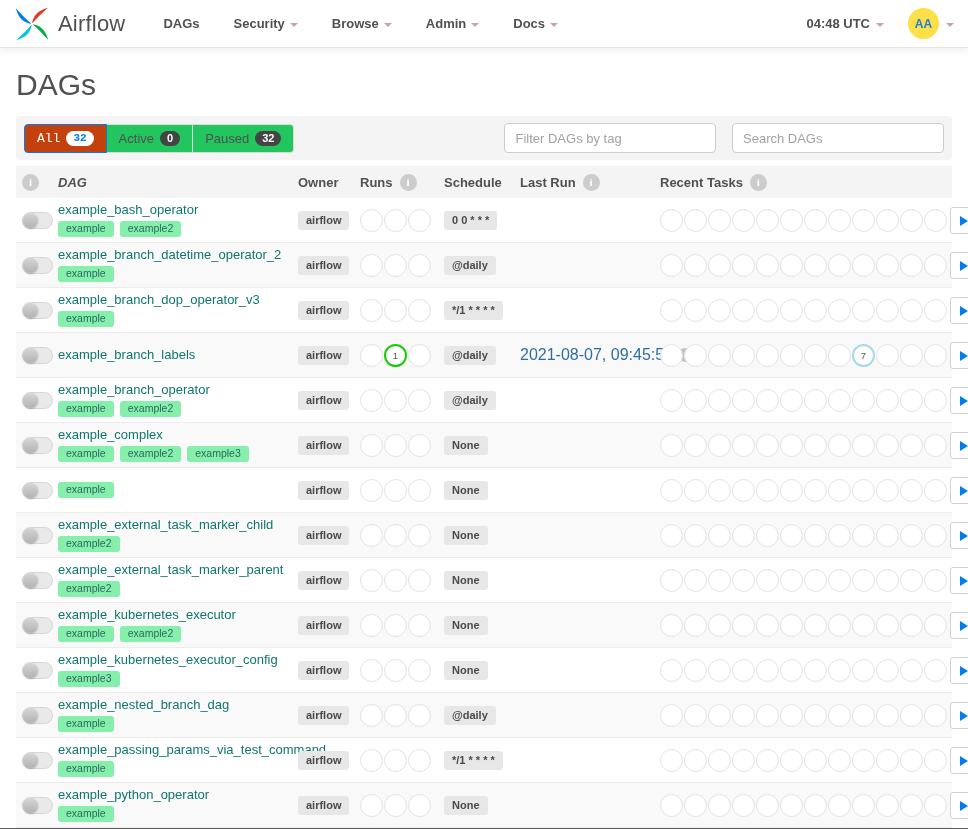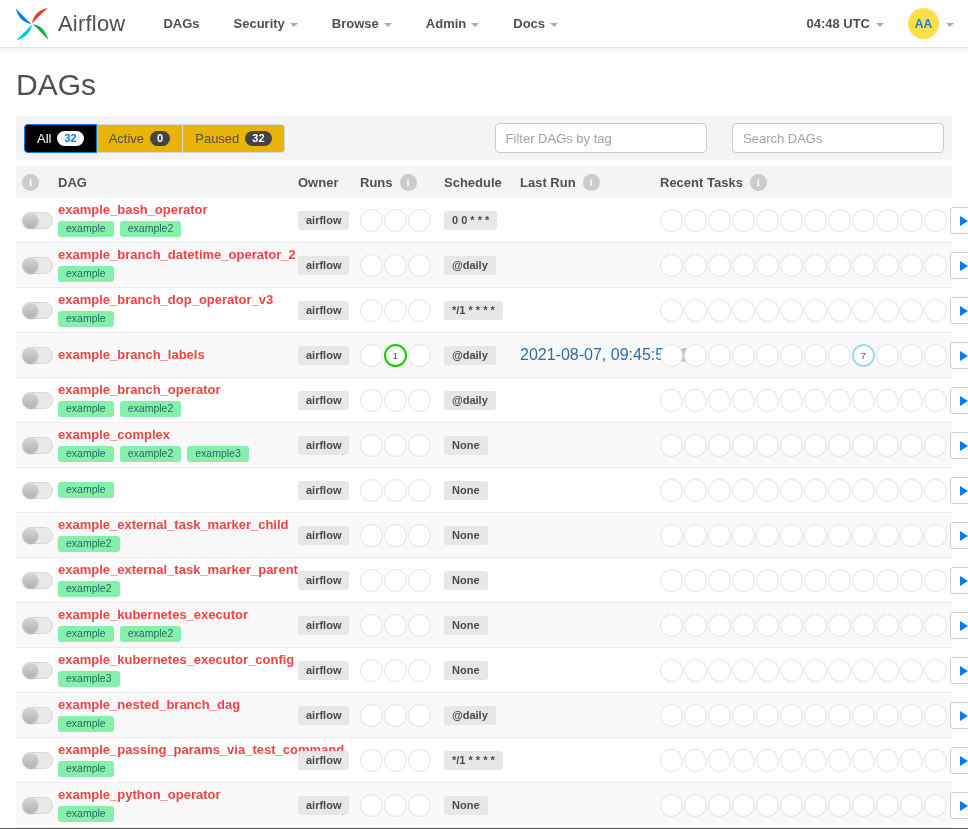--- a/index.html
+++ b/index.html
@@ -26,25 +26,25 @@
     align-items:center; justify-content:center; }
 
   
   .content { padding:0 16px; }
   .page-title { font-size:30px; font-weight:500; color:#51504f; margin:20px 0 14px; }
 
   .filterbar { background:#f4f4f4; border-radius:4px; height:44px; display:flex;
     align-items:center; padding:0 8px; }
   .tabgroup { display:flex; }
   .tab { height:29px; display:flex; align-items:center; gap:6px; padding:0 12px;
-    font-size:13px; background:#eab308; border:1px solid #d9d9d9; color:#51504f;
+    font-size:13px; background:#22c55e; border:1px solid #d9d9d9; color:#51504f;
     cursor:pointer; border-left-width:0; }
   .tab:first-child { border-left-width:1px; border-radius:4px 0 0 4px; }
   .tab:last-child { border-radius:0 4px 4px 0; }
-  .tab.active { background:#000000; border-color:#017cee; color:#fff; }
+  .tab.active { background:#c2410c; border-color:#017cee; color:#fff;font-family:Liberation Mono, monospace; }
   .count-badge { font-size:11px; font-weight:bold; border-radius:9px;
     padding:2px 7px; background:#444; color:#fff; line-height:1; }
   .tab.active .count-badge { background:#fff; color:#017cee; }
   .filter-input { height:30px; border:1px solid #ccc; border-radius:4px;
     font-size:13px; padding:0 10px; color:#4d7c0f; outline:none;
     font-family:"Liberation Sans", sans-serif; }
   .filter-input::placeholder { color:#a2a2a2; }
   .tag-input { width:212px; margin-left:210px; }
   .search-input { width:212px; margin-left:auto; }
 
@@ -70,21 +70,21 @@
     display:inline-flex; align-items:center; justify-content:center; flex:none; }
   .info-icon.small { width:14px; height:14px; font-size:9px; background:#c2c2c2; }
   .hcell { display:flex; align-items:center; gap:7px; }
 
   .toggle { width:31px; height:17px; border-radius:9px; background:#e9e9e9;
     border:1px solid #d6d6d6; position:relative; cursor:pointer; }
   .toggle .knob { position:absolute; left:0; top:0; width:15px; height:15px;
     border-radius:50%; background:linear-gradient(#d6d6d6,#b2b2b2);
     box-shadow:0 1px 2px rgba(0,0,0,.25); }
 
-  .dag-link { font-size:13px; font-weight:bold; color:#ef4444; text-decoration:none;
+  .dag-link { font-size:13px; font-weight:normal; color:#0f766e; text-decoration:none;
     cursor:pointer; line-height:1.1; }
   .tags { display:flex; gap:6px; }
   .tag-pill { background:#86efac; color:#2b6a60; font-size:10.5px; border-radius:3px;
     padding:2.5px 8px; cursor:pointer; line-height:1.1; }
 
   .pill { display:inline-block; background:#e7e7e7; color:#4a4a4a; font-size:11px;
     font-weight:bold; border-radius:3px; padding:4px 8px; line-height:1; }
 
   .circ { width:23px; height:23px; border-radius:50%; border:1.5px solid #e2e2e2;
     background:#fff; margin-right:1px; flex:none; cursor:pointer;
@@ -174,21 +174,21 @@
         </div>
       </div>
     <input class="filter-input tag-input" placeholder="Filter DAGs by tag" style="">
     <input class="filter-input search-input" placeholder="Search DAGs" style="">
   </div>
 </div>
 
 <div class="content">
   <div class="thead">
     <div class="c-toggle"><span class="info-icon">i</span></div>
-    <div class="c-dag" style="justify-content:flex-end;">
+    <div class="c-dag" style="justify-content:flex-end;font-style:italic;">
       <span>DAG</span>
     </div>
     <div class="c-owner">Owner</div>
     <div class="c-runs hcell">
       <span>Runs</span>
       <span class="info-icon">i</span>
     </div>
     <div class="c-sched">Schedule</div>
     <div class="c-last hcell">
       <span>Last Run</span>

